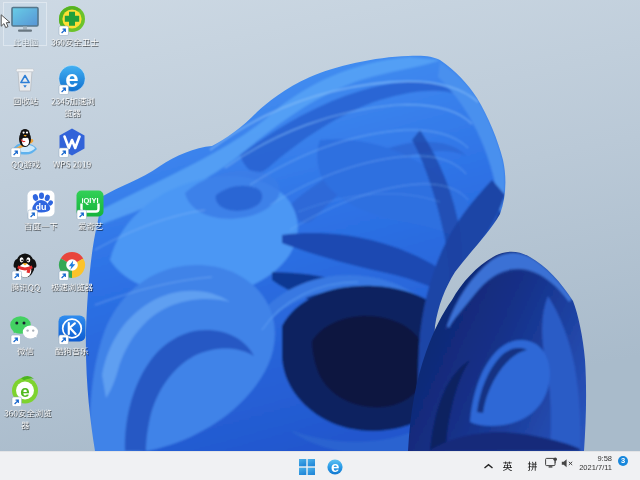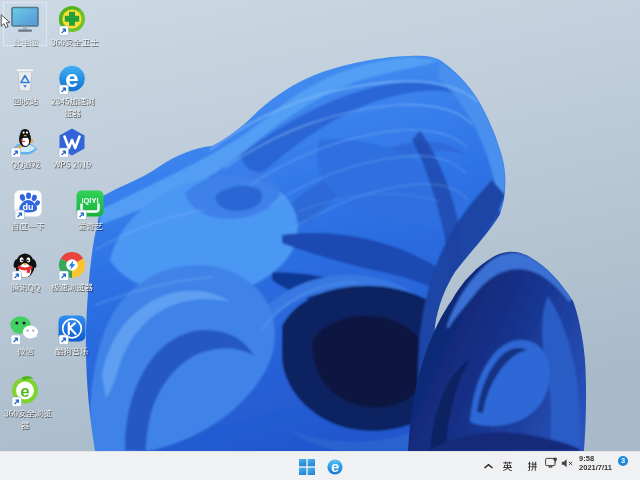--- a/index.html
+++ b/index.html
@@ -1,21 +1,21 @@
 <!DOCTYPE html>
 <html><head><meta charset="utf-8">
 <style>
 html,body{margin:0;padding:0;width:640px;height:480px;overflow:hidden;
  font-family:"Liberation Sans",sans-serif;background:#b9c8d5;}
 #wall{position:absolute;left:0;top:0;}
 .ic{position:absolute;width:46px;text-align:center;}
 .ig{display:block;margin:0 auto;}
 #bar{position:absolute;left:0;top:451px;width:640px;height:29px;background:#f0f1f3;border-top:1px solid #e3e4e6;box-sizing:border-box;}
 .tb{position:absolute;}
-#clock{position:absolute;right:28px;top:2px;font-size:7.5px;line-height:9px;color:#333;font-weight:bold;}
+#clock{position:absolute;right:28px;top:2px;text-align:right;font-size:7.5px;line-height:9px;color:#333;}
 #badge{position:absolute;left:618px;top:4px;width:10px;height:10px;border-radius:50%;background:#1787dc;color:#fff;font-size:7.5px;line-height:10px;text-align:center;font-weight:bold;}
 </style></head>
 <body>
 <svg id="wall" width="640" height="451" viewBox="0 0 640 451">
 <defs>
 <linearGradient id="bgg" x1="0" y1="0" x2="0.3" y2="1">
  <stop offset="0" stop-color="#cdd9e4"></stop>
         <stop offset="0.55" stop-color="#bac9d7"></stop>
         <stop offset="1" stop-color="#a9bbcb"></stop>
 </linearGradient>
@@ -230,21 +230,21 @@
     </svg>
 <svg class="lblsvg" width="42" height="11" style="display:block;margin:1px auto 0;overflow:visible">
       <g transform="translate(2,7.5)">
         <path d="M1.5 0.0H2.4L3.4 -3.7C3.5 -4.2 3.6 -4.6 3.7 -5.1H3.7C3.8 -4.6 3.9 -4.2 4.0 -3.7L4.9 0.0H5.9L7.1 -6.2H6.4L5.7 -2.8C5.6 -2.1 5.5 -1.5 5.4 -0.8H5.4C5.2 -1.5 5.1 -2.2 4.9 -2.8L4.1 -6.2H3.4L2.5 -2.8C2.4 -2.1 2.2 -1.5 2.1 -0.8H2.0C1.9 -1.5 1.8 -2.1 1.7 -2.8L1.0 -6.2H0.2Z M8.2 0.0H9.0V-2.5H10.0C11.4 -2.5 12.3 -3.0 12.3 -4.4C12.3 -5.7 11.4 -6.2 10.0 -6.2H8.2ZM9.0 -3.1V-5.5H9.9C11.0 -5.5 11.5 -5.3 11.5 -4.4C11.5 -3.5 11.0 -3.1 9.9 -3.1Z M15.2 0.1C16.5 0.1 17.3 -0.7 17.3 -1.6C17.3 -2.6 16.8 -3.0 16.1 -3.3L15.2 -3.7C14.7 -3.9 14.2 -4.1 14.2 -4.7C14.2 -5.2 14.6 -5.6 15.3 -5.6C15.9 -5.6 16.3 -5.4 16.7 -5.0L17.1 -5.5C16.7 -6.0 16.1 -6.3 15.3 -6.3C14.2 -6.3 13.4 -5.6 13.4 -4.6C13.4 -3.7 14.1 -3.3 14.6 -3.1L15.5 -2.7C16.1 -2.4 16.5 -2.2 16.5 -1.6C16.5 -1.0 16.1 -0.6 15.3 -0.6C14.6 -0.6 14.0 -0.9 13.6 -1.3L13.1 -0.8C13.6 -0.2 14.4 0.1 15.2 0.1Z M20.0 0.0H23.8V-0.7H22.1C21.8 -0.7 21.4 -0.6 21.1 -0.6C22.6 -2.0 23.5 -3.2 23.5 -4.5C23.5 -5.6 22.8 -6.3 21.7 -6.3C20.9 -6.3 20.4 -5.9 19.9 -5.4L20.4 -4.9C20.7 -5.3 21.1 -5.6 21.6 -5.6C22.4 -5.6 22.8 -5.1 22.8 -4.4C22.8 -3.4 21.9 -2.1 20.0 -0.5Z M26.6 0.1C27.7 0.1 28.5 -0.9 28.5 -3.1C28.5 -5.2 27.7 -6.3 26.6 -6.3C25.4 -6.3 24.7 -5.2 24.7 -3.1C24.7 -0.9 25.4 0.1 26.6 0.1ZM26.6 -0.5C25.9 -0.5 25.4 -1.3 25.4 -3.1C25.4 -4.9 25.9 -5.7 26.6 -5.7C27.3 -5.7 27.8 -4.9 27.8 -3.1C27.8 -1.3 27.3 -0.5 26.6 -0.5Z M29.6 0.0H33.0V-0.6H31.8V-6.2H31.2C30.9 -6.0 30.5 -5.8 29.9 -5.7V-5.2H31.0V-0.6H29.6Z M35.5 0.1C36.7 0.1 37.8 -0.8 37.8 -3.3C37.8 -5.3 36.9 -6.3 35.7 -6.3C34.7 -6.3 33.9 -5.5 33.9 -4.3C33.9 -3.0 34.6 -2.3 35.6 -2.3C36.1 -2.3 36.7 -2.6 37.1 -3.1C37.0 -1.2 36.3 -0.5 35.5 -0.5C35.1 -0.5 34.7 -0.7 34.5 -1.0L34.1 -0.5C34.4 -0.2 34.9 0.1 35.5 0.1ZM37.0 -3.7C36.6 -3.1 36.2 -2.9 35.8 -2.9C35.0 -2.9 34.7 -3.4 34.7 -4.3C34.7 -5.1 35.1 -5.7 35.7 -5.7C36.5 -5.7 37.0 -5.0 37.0 -3.7Z" fill="rgba(0,0,0,0.55)" transform="translate(0.8,1)"></path>
         <path d="M1.5 0.0H2.4L3.4 -3.7C3.5 -4.2 3.6 -4.6 3.7 -5.1H3.7C3.8 -4.6 3.9 -4.2 4.0 -3.7L4.9 0.0H5.9L7.1 -6.2H6.4L5.7 -2.8C5.6 -2.1 5.5 -1.5 5.4 -0.8H5.4C5.2 -1.5 5.1 -2.2 4.9 -2.8L4.1 -6.2H3.4L2.5 -2.8C2.4 -2.1 2.2 -1.5 2.1 -0.8H2.0C1.9 -1.5 1.8 -2.1 1.7 -2.8L1.0 -6.2H0.2Z M8.2 0.0H9.0V-2.5H10.0C11.4 -2.5 12.3 -3.0 12.3 -4.4C12.3 -5.7 11.4 -6.2 10.0 -6.2H8.2ZM9.0 -3.1V-5.5H9.9C11.0 -5.5 11.5 -5.3 11.5 -4.4C11.5 -3.5 11.0 -3.1 9.9 -3.1Z M15.2 0.1C16.5 0.1 17.3 -0.7 17.3 -1.6C17.3 -2.6 16.8 -3.0 16.1 -3.3L15.2 -3.7C14.7 -3.9 14.2 -4.1 14.2 -4.7C14.2 -5.2 14.6 -5.6 15.3 -5.6C15.9 -5.6 16.3 -5.4 16.7 -5.0L17.1 -5.5C16.7 -6.0 16.1 -6.3 15.3 -6.3C14.2 -6.3 13.4 -5.6 13.4 -4.6C13.4 -3.7 14.1 -3.3 14.6 -3.1L15.5 -2.7C16.1 -2.4 16.5 -2.2 16.5 -1.6C16.5 -1.0 16.1 -0.6 15.3 -0.6C14.6 -0.6 14.0 -0.9 13.6 -1.3L13.1 -0.8C13.6 -0.2 14.4 0.1 15.2 0.1Z M20.0 0.0H23.8V-0.7H22.1C21.8 -0.7 21.4 -0.6 21.1 -0.6C22.6 -2.0 23.5 -3.2 23.5 -4.5C23.5 -5.6 22.8 -6.3 21.7 -6.3C20.9 -6.3 20.4 -5.9 19.9 -5.4L20.4 -4.9C20.7 -5.3 21.1 -5.6 21.6 -5.6C22.4 -5.6 22.8 -5.1 22.8 -4.4C22.8 -3.4 21.9 -2.1 20.0 -0.5Z M26.6 0.1C27.7 0.1 28.5 -0.9 28.5 -3.1C28.5 -5.2 27.7 -6.3 26.6 -6.3C25.4 -6.3 24.7 -5.2 24.7 -3.1C24.7 -0.9 25.4 0.1 26.6 0.1ZM26.6 -0.5C25.9 -0.5 25.4 -1.3 25.4 -3.1C25.4 -4.9 25.9 -5.7 26.6 -5.7C27.3 -5.7 27.8 -4.9 27.8 -3.1C27.8 -1.3 27.3 -0.5 26.6 -0.5Z M29.6 0.0H33.0V-0.6H31.8V-6.2H31.2C30.9 -6.0 30.5 -5.8 29.9 -5.7V-5.2H31.0V-0.6H29.6Z M35.5 0.1C36.7 0.1 37.8 -0.8 37.8 -3.3C37.8 -5.3 36.9 -6.3 35.7 -6.3C34.7 -6.3 33.9 -5.5 33.9 -4.3C33.9 -3.0 34.6 -2.3 35.6 -2.3C36.1 -2.3 36.7 -2.6 37.1 -3.1C37.0 -1.2 36.3 -0.5 35.5 -0.5C35.1 -0.5 34.7 -0.7 34.5 -1.0L34.1 -0.5C34.4 -0.2 34.9 0.1 35.5 0.1ZM37.0 -3.7C36.6 -3.1 36.2 -2.9 35.8 -2.9C35.0 -2.9 34.7 -3.4 34.7 -4.3C34.7 -5.1 35.1 -5.7 35.7 -5.7C36.5 -5.7 37.0 -5.0 37.0 -3.7Z" fill="rgba(0,0,0,0.3)" transform="translate(0,0.4)"></path>
         <path d="M1.5 0.0H2.4L3.4 -3.7C3.5 -4.2 3.6 -4.6 3.7 -5.1H3.7C3.8 -4.6 3.9 -4.2 4.0 -3.7L4.9 0.0H5.9L7.1 -6.2H6.4L5.7 -2.8C5.6 -2.1 5.5 -1.5 5.4 -0.8H5.4C5.2 -1.5 5.1 -2.2 4.9 -2.8L4.1 -6.2H3.4L2.5 -2.8C2.4 -2.1 2.2 -1.5 2.1 -0.8H2.0C1.9 -1.5 1.8 -2.1 1.7 -2.8L1.0 -6.2H0.2Z M8.2 0.0H9.0V-2.5H10.0C11.4 -2.5 12.3 -3.0 12.3 -4.4C12.3 -5.7 11.4 -6.2 10.0 -6.2H8.2ZM9.0 -3.1V-5.5H9.9C11.0 -5.5 11.5 -5.3 11.5 -4.4C11.5 -3.5 11.0 -3.1 9.9 -3.1Z M15.2 0.1C16.5 0.1 17.3 -0.7 17.3 -1.6C17.3 -2.6 16.8 -3.0 16.1 -3.3L15.2 -3.7C14.7 -3.9 14.2 -4.1 14.2 -4.7C14.2 -5.2 14.6 -5.6 15.3 -5.6C15.9 -5.6 16.3 -5.4 16.7 -5.0L17.1 -5.5C16.7 -6.0 16.1 -6.3 15.3 -6.3C14.2 -6.3 13.4 -5.6 13.4 -4.6C13.4 -3.7 14.1 -3.3 14.6 -3.1L15.5 -2.7C16.1 -2.4 16.5 -2.2 16.5 -1.6C16.5 -1.0 16.1 -0.6 15.3 -0.6C14.6 -0.6 14.0 -0.9 13.6 -1.3L13.1 -0.8C13.6 -0.2 14.4 0.1 15.2 0.1Z M20.0 0.0H23.8V-0.7H22.1C21.8 -0.7 21.4 -0.6 21.1 -0.6C22.6 -2.0 23.5 -3.2 23.5 -4.5C23.5 -5.6 22.8 -6.3 21.7 -6.3C20.9 -6.3 20.4 -5.9 19.9 -5.4L20.4 -4.9C20.7 -5.3 21.1 -5.6 21.6 -5.6C22.4 -5.6 22.8 -5.1 22.8 -4.4C22.8 -3.4 21.9 -2.1 20.0 -0.5Z M26.6 0.1C27.7 0.1 28.5 -0.9 28.5 -3.1C28.5 -5.2 27.7 -6.3 26.6 -6.3C25.4 -6.3 24.7 -5.2 24.7 -3.1C24.7 -0.9 25.4 0.1 26.6 0.1ZM26.6 -0.5C25.9 -0.5 25.4 -1.3 25.4 -3.1C25.4 -4.9 25.9 -5.7 26.6 -5.7C27.3 -5.7 27.8 -4.9 27.8 -3.1C27.8 -1.3 27.3 -0.5 26.6 -0.5Z M29.6 0.0H33.0V-0.6H31.8V-6.2H31.2C30.9 -6.0 30.5 -5.8 29.9 -5.7V-5.2H31.0V-0.6H29.6Z M35.5 0.1C36.7 0.1 37.8 -0.8 37.8 -3.3C37.8 -5.3 36.9 -6.3 35.7 -6.3C34.7 -6.3 33.9 -5.5 33.9 -4.3C33.9 -3.0 34.6 -2.3 35.6 -2.3C36.1 -2.3 36.7 -2.6 37.1 -3.1C37.0 -1.2 36.3 -0.5 35.5 -0.5C35.1 -0.5 34.7 -0.7 34.5 -1.0L34.1 -0.5C34.4 -0.2 34.9 0.1 35.5 0.1ZM37.0 -3.7C36.6 -3.1 36.2 -2.9 35.8 -2.9C35.0 -2.9 34.7 -3.4 34.7 -4.3C34.7 -5.1 35.1 -5.7 35.7 -5.7C36.5 -5.7 37.0 -5.0 37.0 -3.7Z" fill="#fff"></path>
       </g>
     </svg>
   </div>
 
-<div class="ic" style="left:5px;top:189px;">
+<div class="ic" style="left:18px;top:189px;">
 <svg class="ig" width="32" height="32">
       <rect x="2.5" y="1.5" width="27" height="26" rx="5" fill="#fff"></rect>
       <ellipse cx="10.5" cy="8.5" rx="2.6" ry="3.4" fill="#2f66e0" transform="rotate(-15 10.5 8.5)"></ellipse>
       <ellipse cx="16.5" cy="6.8" rx="2.5" ry="3.3" fill="#2f66e0"></ellipse>
       <ellipse cx="22.3" cy="8.8" rx="2.5" ry="3.2" fill="#2f66e0" transform="rotate(15 22.3 8.8)"></ellipse>
       <ellipse cx="25.5" cy="14" rx="2.2" ry="2.8" fill="#2f66e0" transform="rotate(35 25.5 14)"></ellipse>
       <path d="M8,17 q3,-6 8,-6 q5,0 8.5,6 q2,4 -2,5.5 q-6,2 -13,0 q-3.5,-1.5 -1.5,-5.5 z" fill="#2f66e0"></path>
       <text x="16" y="21" font-size="9" font-weight="bold" fill="#fff" text-anchor="middle" font-family="Liberation Sans">du</text>
       <use href="#sc" x="3" y="21"></use>
     </svg>

